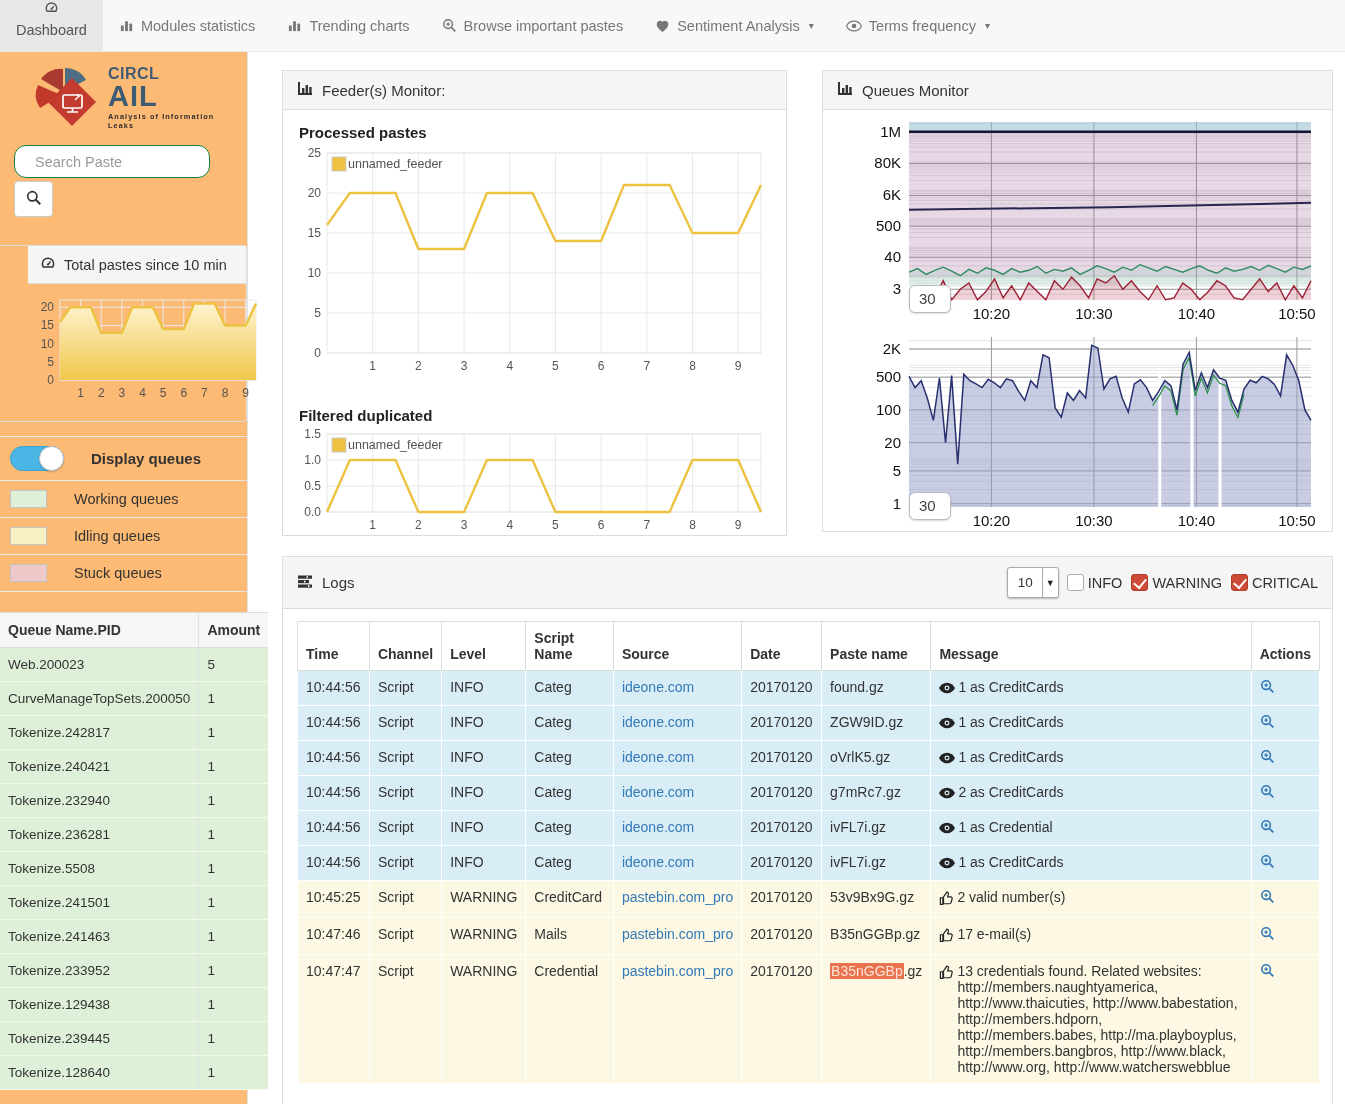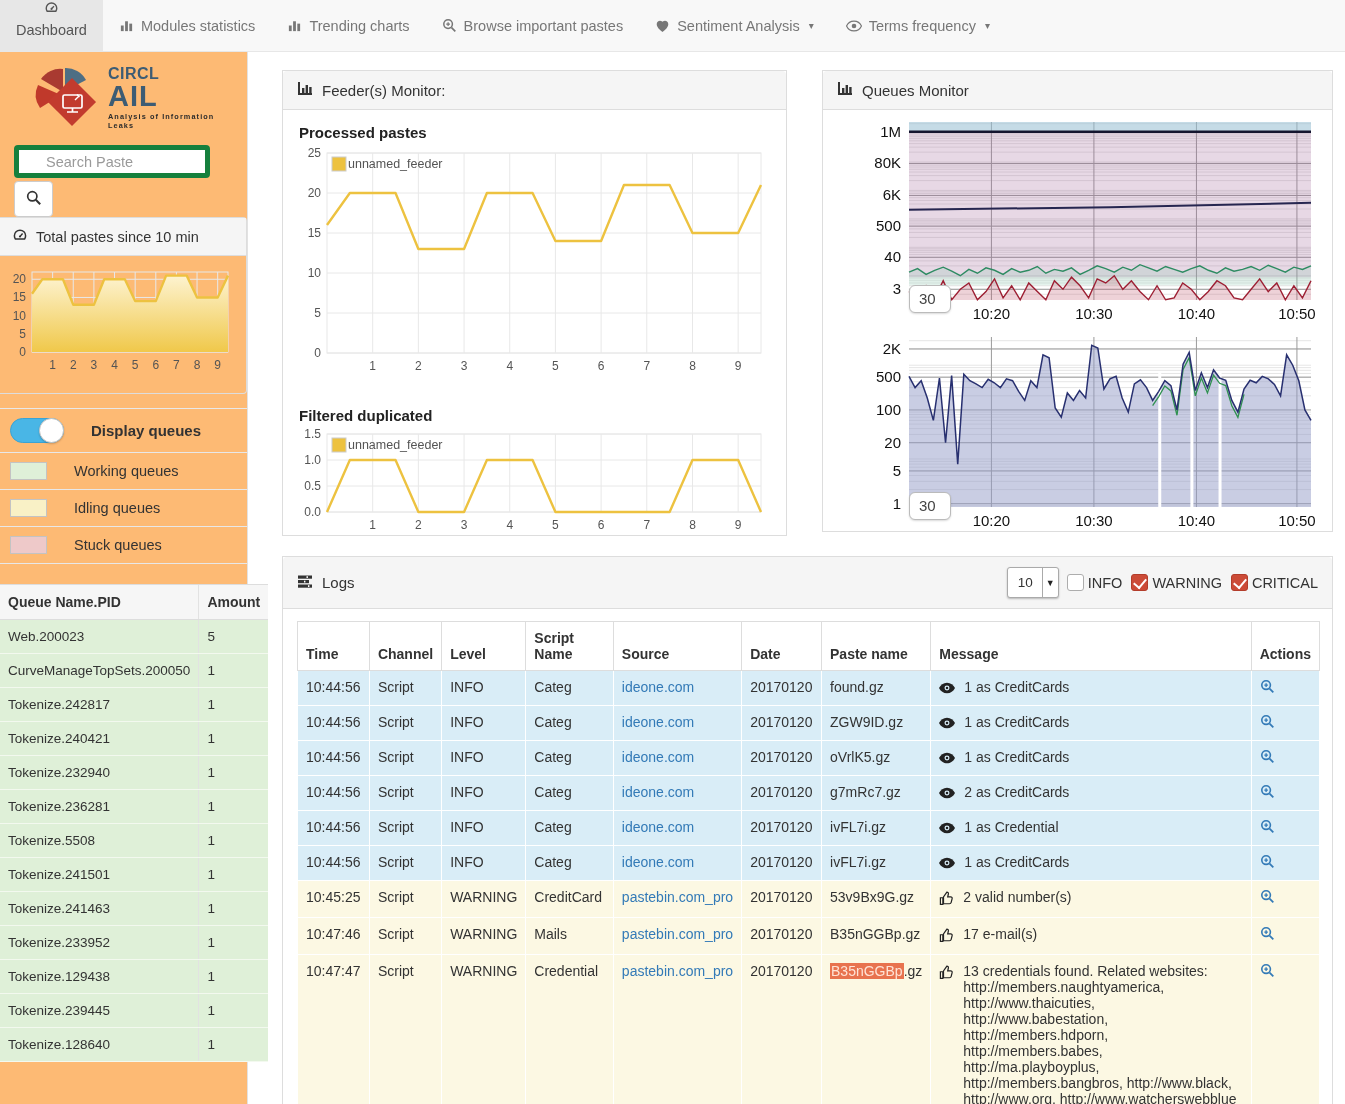--- a/index.html
+++ b/index.html
@@ -13,24 +13,24 @@
   .nav-item .icn { display:inline-flex; align-items:center; }
   .caret { font-size:10px; margin-left:2px; }
 
   
   .sidebar { position:absolute; top:52px; left:0; width:248px; bottom:0; background:#fdba74; border-right:1px solid #e2e2e2; }
   .logo { display:flex; align-items:center; gap:6px; padding:12px 8px 10px 30px; }
   .logo-txt .brand { font-weight:bold; font-size:16px; color:#3d5c74; letter-spacing:.5px; }
   .logo-txt .prod  { font-weight:bold; font-size:29px; color:#3d5c74; line-height:26px; letter-spacing:1px; }
   .logo-txt .tag   { font-weight:bold; font-size:7.3px; color:#2b2b2b; letter-spacing:1.1px; margin-top:3px; }
   .searchbox { padding:4px 14px 0 14px; }
-  .searchbox input { width:196px; height:33px; border:5px solid #15803d; border-radius:4px; padding:0 27px; font-size:14.5px; color:#555; outline:none; font-family:inherit; }
+  .searchbox input { width:196px; height:33px; border:1px solid #15803d; border-radius:12px; padding:0 20px; font-size:14.5px; color:#555; outline:none; font-family:inherit; }
   .searchbox input::placeholder { color:#9a9a9a; }
   .search-btn { margin:3px 0 0 14px; width:39px; height:36px; background:#fff; border:1px solid #ccc; border-radius:4px; display:flex; align-items:center; justify-content:center; cursor:pointer; }
-  .side-panel { margin-top:0; border:1px solid #ddd; border-left:none; border-radius:0 4px 4px 0; }
+  .side-panel { margin-top:28px; border:1px solid #ddd; border-left:none; border-radius:0 4px 4px 0;padding-left:28px; }
   .side-panel-head { background:#f5f5f5; border-bottom:1px solid #ddd; padding:9px 12px; font-size:14.5px; color:#333; display:flex; align-items:center; gap:8px; }
   .side-panel-body { padding:8px 4px 10px 0; }
   .side-list { margin-top:14px; border-top:1px solid #e8e8e8; }
   .side-row { display:flex; align-items:center; gap:27px; padding:9px 10px; border-bottom:1px solid #e8e8e8; min-height:37px; }
   .side-row .lbl { font-size:14.5px; }
   .side-row.head .lbl { font-weight:bold; font-size:15px; }
   .toggle { width:54px; height:25px; border-radius:13px; background:#49b6e6; border:1px solid #3aa3d4; position:relative; cursor:pointer; flex:none; }
   .toggle .knob { position:absolute; right:-1px; top:-1px; width:25px; height:25px; border-radius:50%; background:#fff; border:1px solid #c5c5c5; box-shadow:0 1px 2px rgba(0,0,0,.2); }
   .swatch { width:37px; height:18px; border:1px solid #c3c3c3; flex:none; }
   .queue-table { width:100%; border-collapse:collapse; margin-top:20px; font-size:13.5px; }
@@ -58,21 +58,21 @@
   .cb-wrap { display:flex; align-items:center; gap:4px; font-size:14.5px; color:#333; cursor:pointer; }
   .cb { width:17px; height:17px; border-radius:3px; background:#fff; border:1px solid #adadad; position:relative; flex:none; }
   .cb.checked { background:#cc4b37; border-color:#b33d2b; }
   .cb.checked:after { content:""; position:absolute; left:4px; top:1px; width:6px; height:10px; border:solid #fff; border-width:0 2.5px 2.5px 0; transform:rotate(40deg); }
   .logs-table { border-collapse:collapse; width:1023px; margin-top:2px; font-size:14px; border:1px solid #ddd; }
   .logs-table th { border:1px solid #ddd; text-align:left; font-weight:bold; padding:8px; vertical-align:bottom; background:#fff; }
   .logs-table td { border:1px solid #fff; padding:8px; vertical-align:top; }
   .logs-table tr.info td { background:#d9edf7; }
   .logs-table tr.warning td { background:#fcf8e3; }
   .logs-table a { color:#337ab7; text-decoration:none; }
-  .msg-cell { display:flex; gap:9px; align-items:flex-start; }
+  .msg-cell { display:flex; gap:3px; align-items:flex-start; }
   .msg-cell .icn { margin-top:2px; flex:none; }
   .hl { background:#e8734f; color:#ffe3d6; padding:0 1px; }
   .act { cursor:pointer; display:inline-flex; }
   svg text { font-family:"Liberation Sans", sans-serif; }
 </style>
 </head>
 <body>
 
 <div class="navbar">
     <div class="nav-item active">

